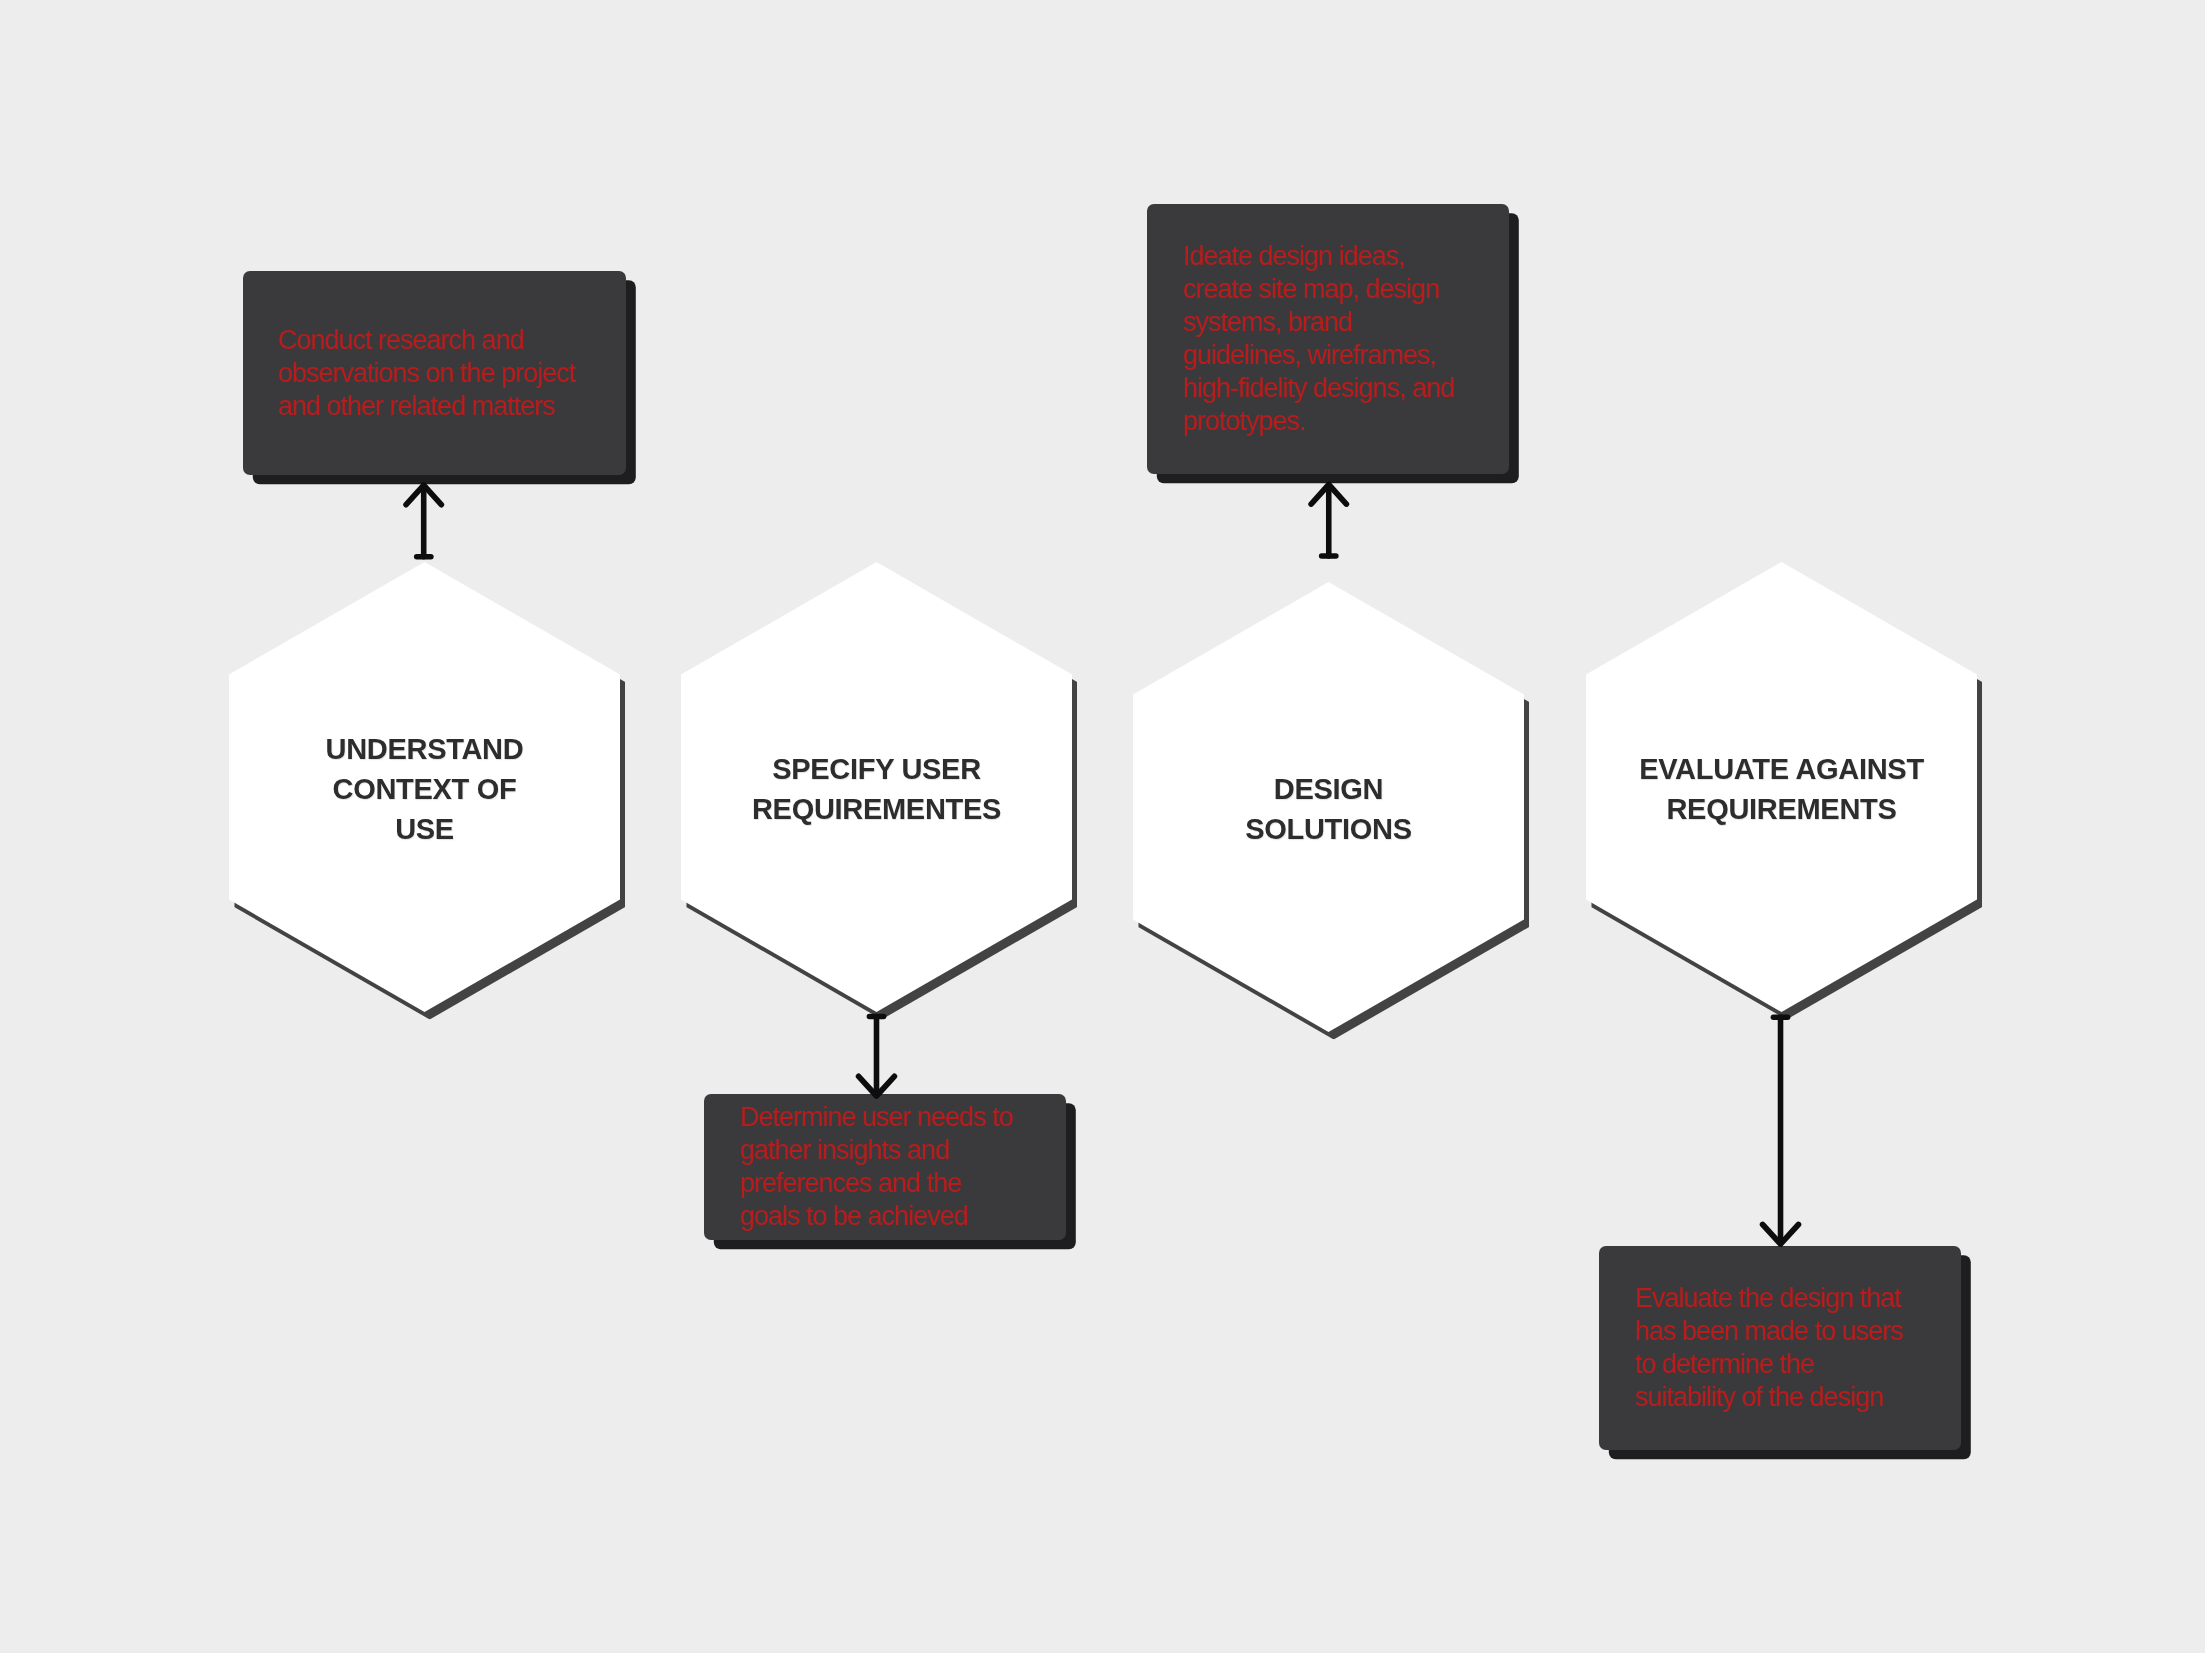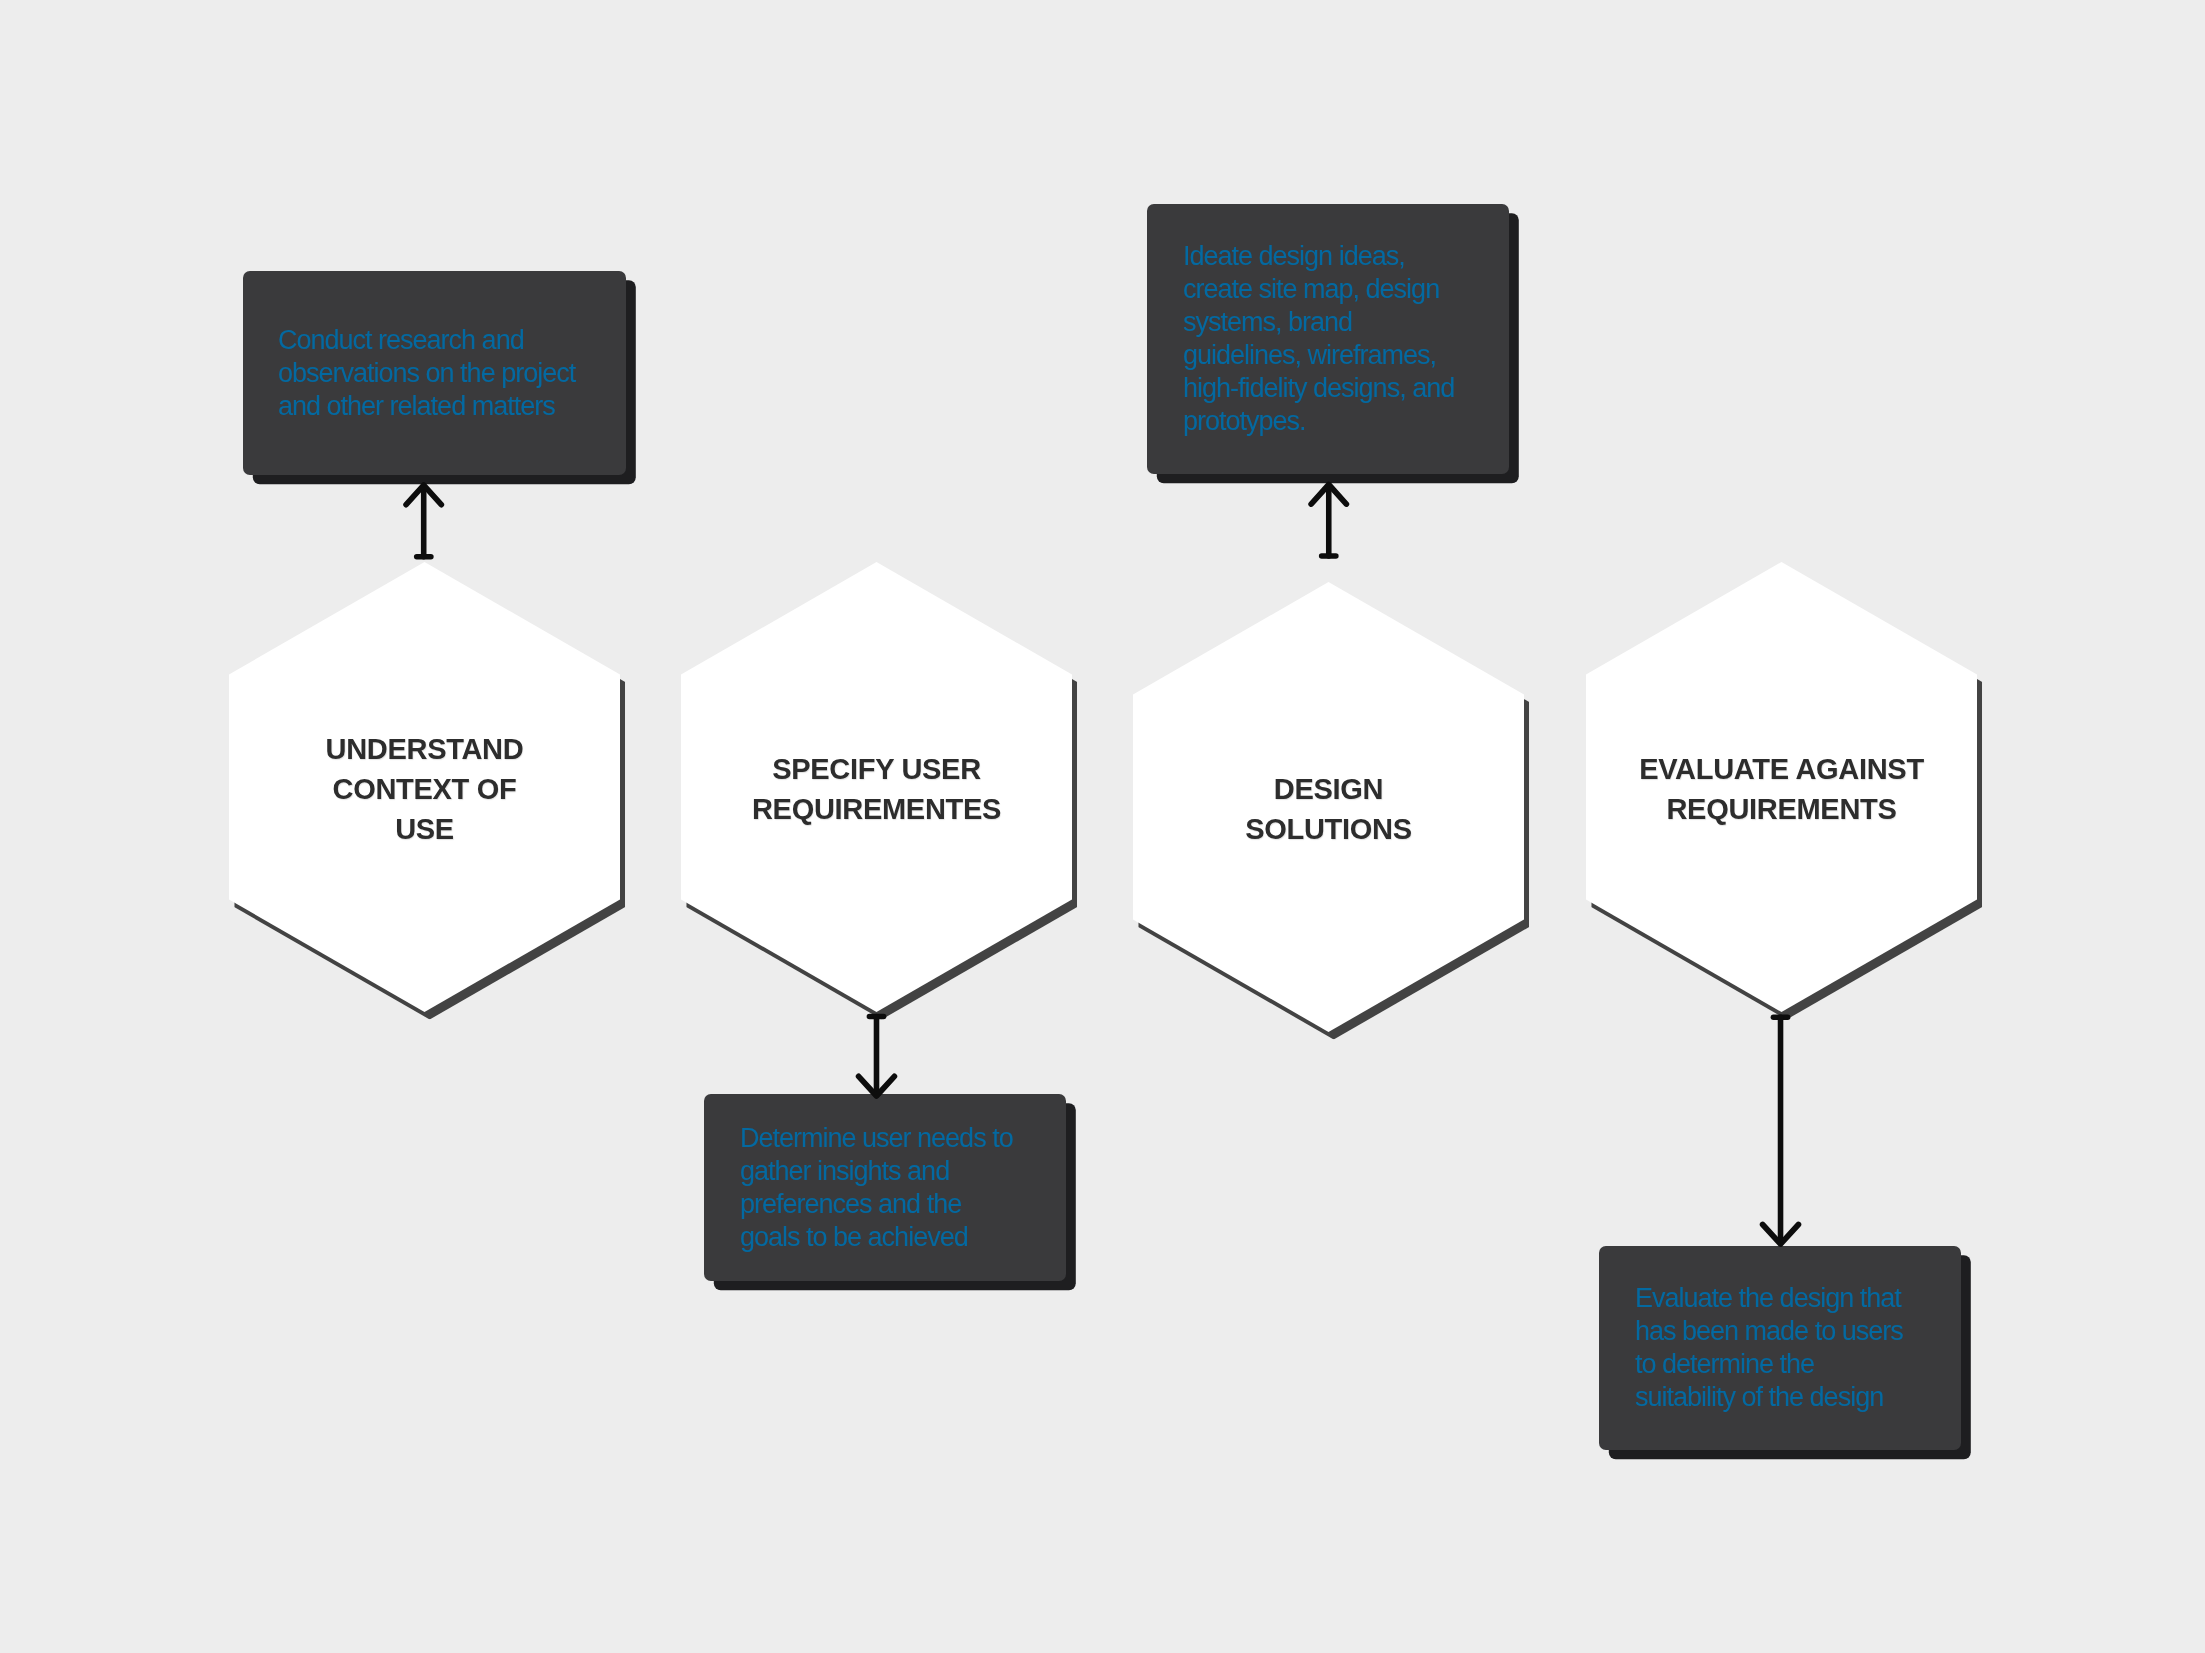--- a/index.html
+++ b/index.html
@@ -40,21 +40,21 @@
   
   .note{position:absolute;}
   .note .note-shadow,
   .note .note-face{position:absolute;left:0;top:0;width:100%;height:100%;border-radius:6.9px;}
   .note .note-shadow{background:#1e1e20;transform:translate(9.8px,9.2px);}
   .note .note-face{background:#3a3a3c;}
   .note .note-text{
     position:absolute;left:0;top:0;width:100%;height:100%;
     box-sizing:border-box;
     display:flex;align-items:center;
-    font-size:27px;line-height:33px;color:#0369a1;
+    font-size:27px;line-height:33px;color:#b91c1c;
     letter-spacing:-1px;
     font-weight:400;
   }
 
   
   .conn{position:absolute;overflow:visible;}
   .conn path,.conn line{stroke:#0d0d0d;fill:none;stroke-linecap:round;stroke-linejoin:round;}
 </style>
 </head>
 <body>
@@ -66,21 +66,21 @@
     <div class="note-face"></div>
     <div class="note-text" style="padding:0 45px 0 35px;">Conduct research and observations on the project and other related matters</div>
   </div>
 
   <div class="note" style="left:1147px;top:204px;width:362px;height:270px;">
     <div class="note-shadow"></div>
     <div class="note-face"></div>
     <div class="note-text" style="padding:0 52px 0 36px;">Ideate design ideas, create site map, design systems, brand guidelines, wireframes, high-fidelity designs, and prototypes.</div>
   </div>
 
-  <div class="note" style="left:704px;top:1094px;width:362px;height:187px;">
+  <div class="note" style="left:704px;top:1094px;width:362px;height:146px;">
     <div class="note-shadow"></div>
     <div class="note-face"></div>
     <div class="note-text" style="padding:0 45px 0 36px;">Determine user needs to gather insights and preferences and the goals to be achieved</div>
   </div>
 
   <div class="note" style="left:1599px;top:1246px;width:362px;height:204px;">
     <div class="note-shadow"></div>
     <div class="note-face"></div>
     <div class="note-text" style="padding:0 50px 0 36px;">Evaluate the design that has been made to users to determine the suitability of the design</div>
   </div>

